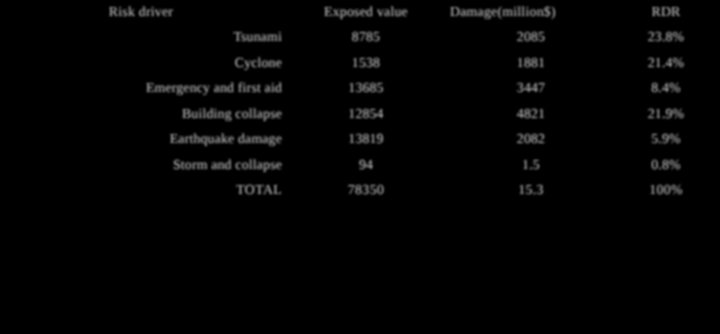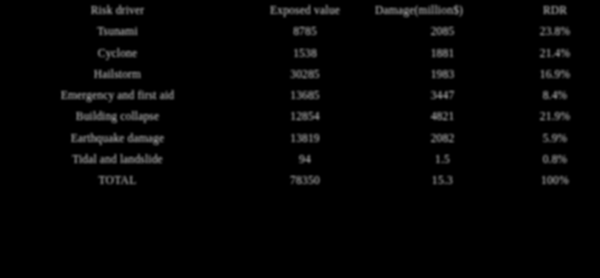--- a/index.html
+++ b/index.html
@@ -52,21 +52,21 @@
     font-size: 11.5px;
     letter-spacing: 0.2px;
   }
   th.h-driver  { text-align: center; padding-right: 34px; }
   th.h-exposed { text-align: center; }
   th.h-damage  { text-align: left; }
   th.h-rdr     { text-align: center; }
 
   
   td.cell-driver {
-    text-align: center;
+    text-align: right;
     padding-left: 4px;
     letter-spacing: 0.15px;
   }
   td.cell-exposed,
   td.cell-damage,
   td.cell-rdr {
     text-align: center;
     letter-spacing: 0.15px;
   }
 
@@ -103,45 +103,39 @@
           <td class="cell-damage">2085</td>
           <td class="cell-rdr">23.8%</td>
         </tr>
         <tr>
           <td class="cell-driver">Cyclone</td>
           <td class="cell-exposed">1538</td>
           <td class="cell-damage">1881</td>
           <td class="cell-rdr">21.4%</td>
         </tr>
         <tr>
-          <td class="cell-driver">Hailstorm</td>
-          <td class="cell-exposed">30285</td>
-          <td class="cell-damage">1983</td>
-          <td class="cell-rdr">16.9%</td>
-        </tr>
-        <tr>
           <td class="cell-driver">Emergency and first aid</td>
           <td class="cell-exposed">13685</td>
           <td class="cell-damage">3447</td>
           <td class="cell-rdr">8.4%</td>
         </tr>
         <tr>
           <td class="cell-driver">Building collapse</td>
           <td class="cell-exposed">12854</td>
           <td class="cell-damage">4821</td>
           <td class="cell-rdr">21.9%</td>
         </tr>
         <tr>
           <td class="cell-driver">Earthquake damage</td>
           <td class="cell-exposed">13819</td>
           <td class="cell-damage">2082</td>
           <td class="cell-rdr">5.9%</td>
         </tr>
         <tr>
-          <td class="cell-driver">Tidal and landslide</td>
+          <td class="cell-driver">Storm and collapse</td>
           <td class="cell-exposed">94</td>
           <td class="cell-damage">1.5</td>
           <td class="cell-rdr">0.8%</td>
         </tr>
         <tr class="total-row">
           <td class="cell-driver">TOTAL</td>
           <td class="cell-exposed">78350</td>
           <td class="cell-damage">15.3</td>
           <td class="cell-rdr">100%</td>
         </tr>

